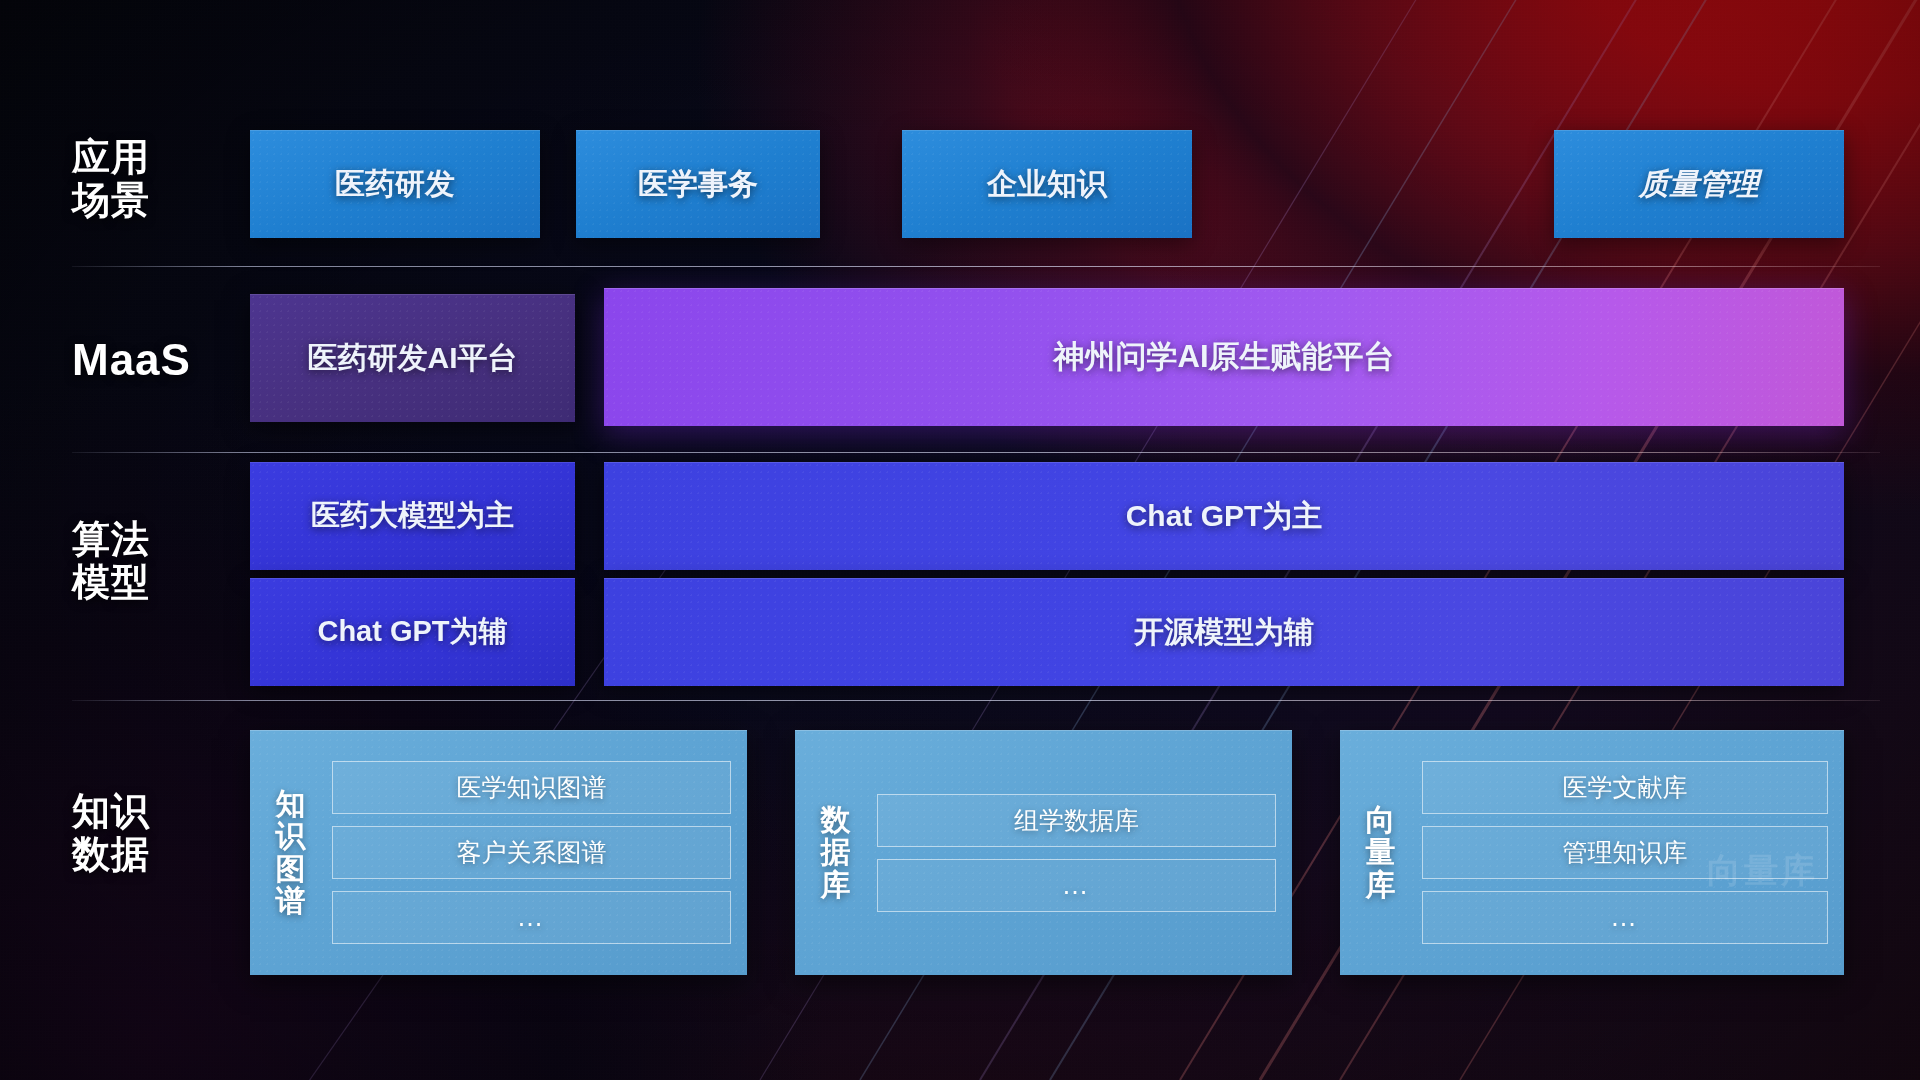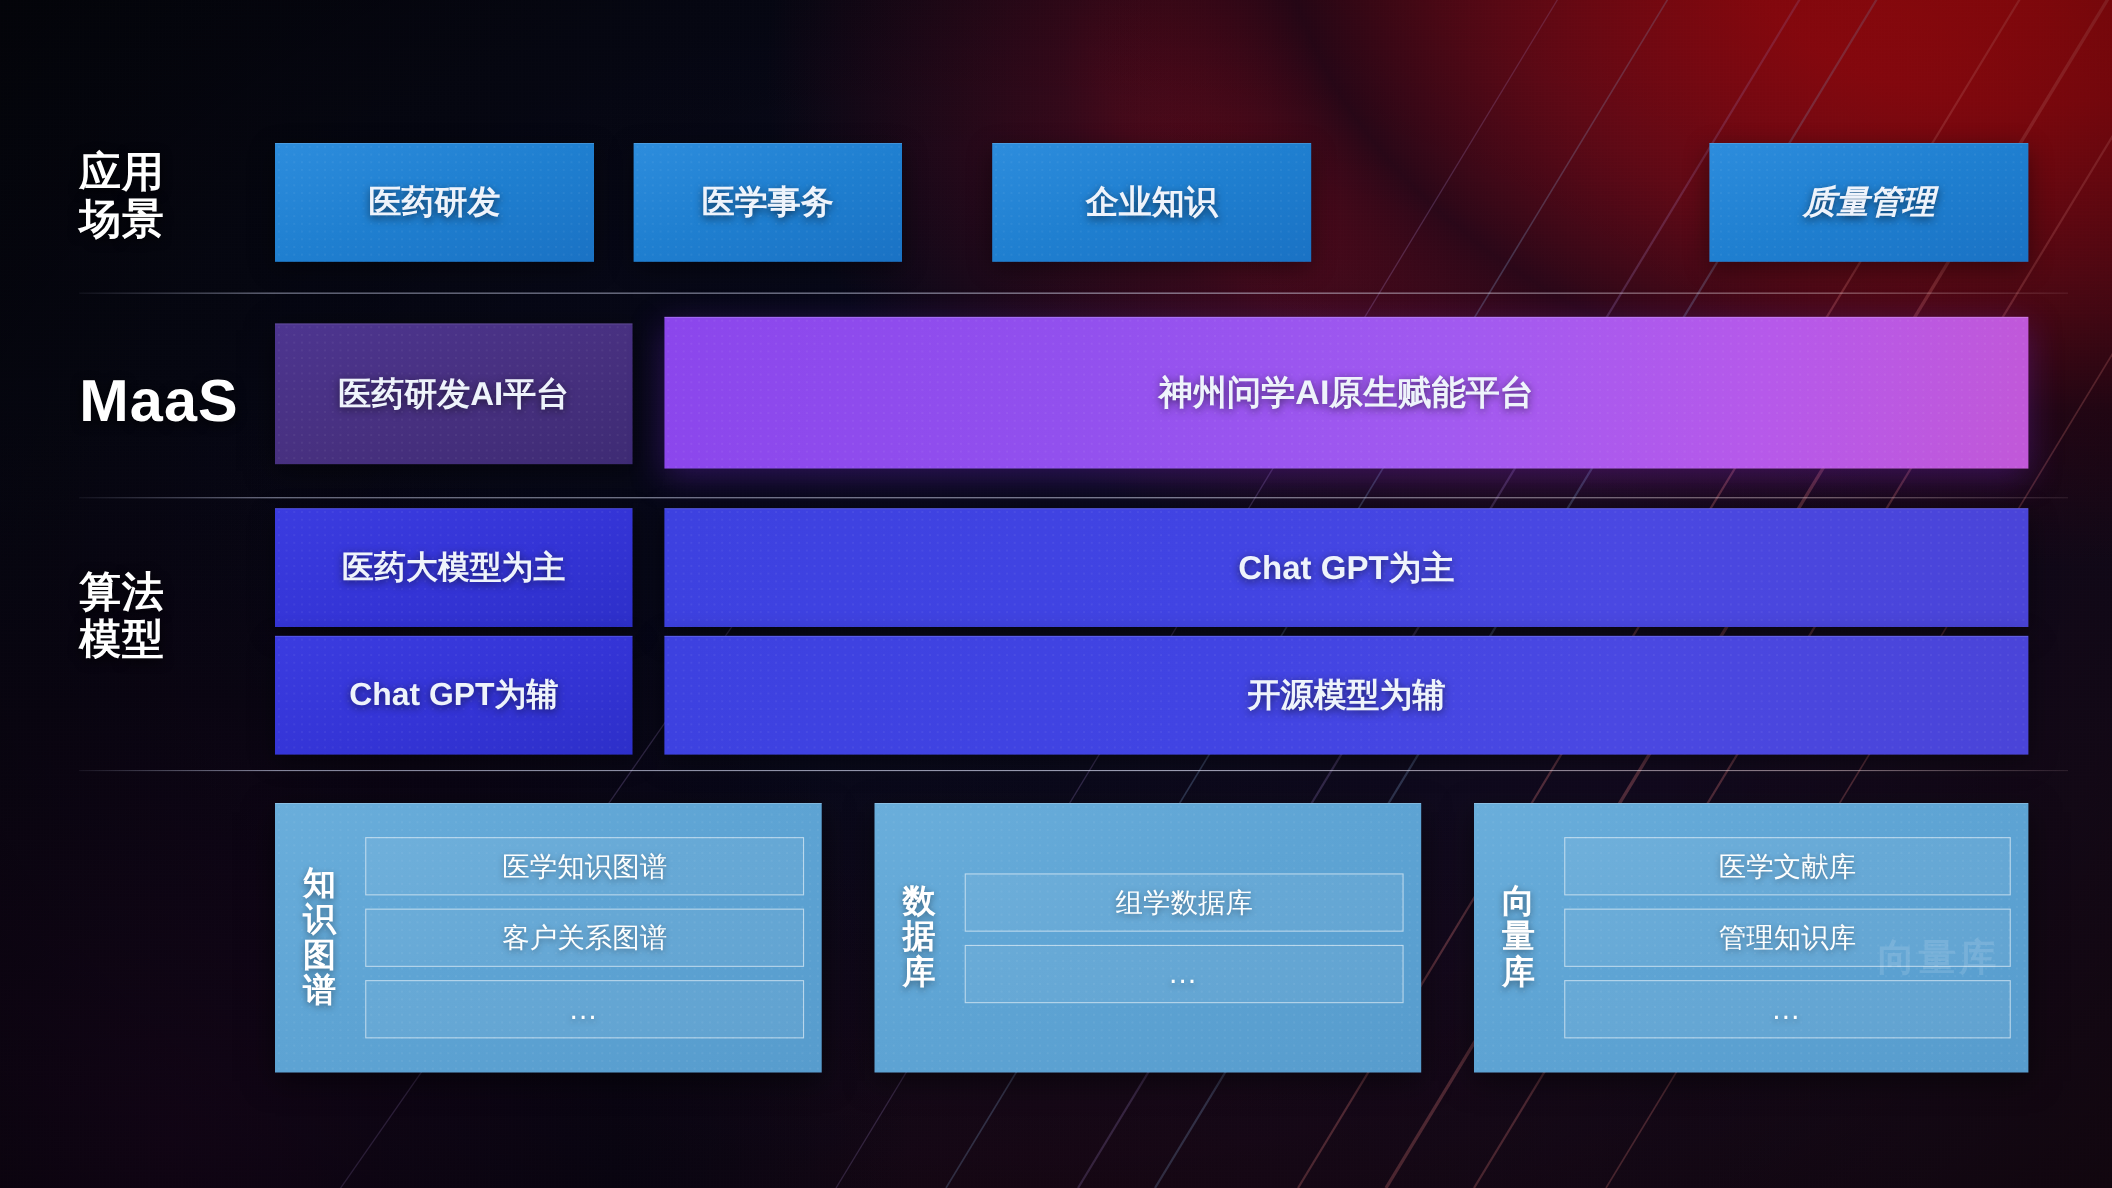--- a/index.html
+++ b/index.html
@@ -36,21 +36,21 @@
     position:absolute; left:72px; right:40px; height:1px;
     background:linear-gradient(90deg, rgba(190,195,225,.08) 0%, rgba(205,210,238,.62) 10%, rgba(215,218,240,.70) 55%, rgba(225,200,205,.55) 88%, rgba(220,180,190,.12) 100%);
   }
   .row-label{
     position:absolute; left:72px; width:132px;
     color:#ffffff; font-weight:bold; letter-spacing:1px;
     text-align:left; line-height:1.14;
     text-shadow:0 2px 10px rgba(0,0,0,.85);
   }
   .row-label.lbl-cn{ font-size:38px; }
-  .row-label.lbl-en{ font-size:54px; }
+  .row-label.lbl-en{ font-size:44px; }
 
   
   .card{
     position:absolute;
     display:flex; align-items:center; justify-content:center;
     color:#eef3fb; font-weight:bold;
     text-shadow:0 2px 8px rgba(0,0,0,.55);
     overflow:hidden;
   }
   .card::after{
@@ -207,20 +207,24 @@
 
   <div class="card algo-left" style="left:250px; width:325px; top:578px;">
     <span>Chat GPT为辅</span>
   </div>
   <div class="card algo-wide" style="left:604px; width:1240px; top:578px;">
     <span>开源模型为辅</span>
   </div>
 
   <div class="divider" style="top:700px;"></div>
 
+  <div class="row-label lbl-cn" style="top:790px;">
+    <div>知识</div>
+    <div>数据</div>
+  </div>
 
   <div class="kgroup" style="left:250px; width:497px;">
     <div class="kgroup-title">
         <div>知</div>
         <div>识</div>
         <div>图</div>
         <div>谱</div>
       </div>
     <div class="kgroup-items">
       <div class="kitem">医学知识图谱</div>

